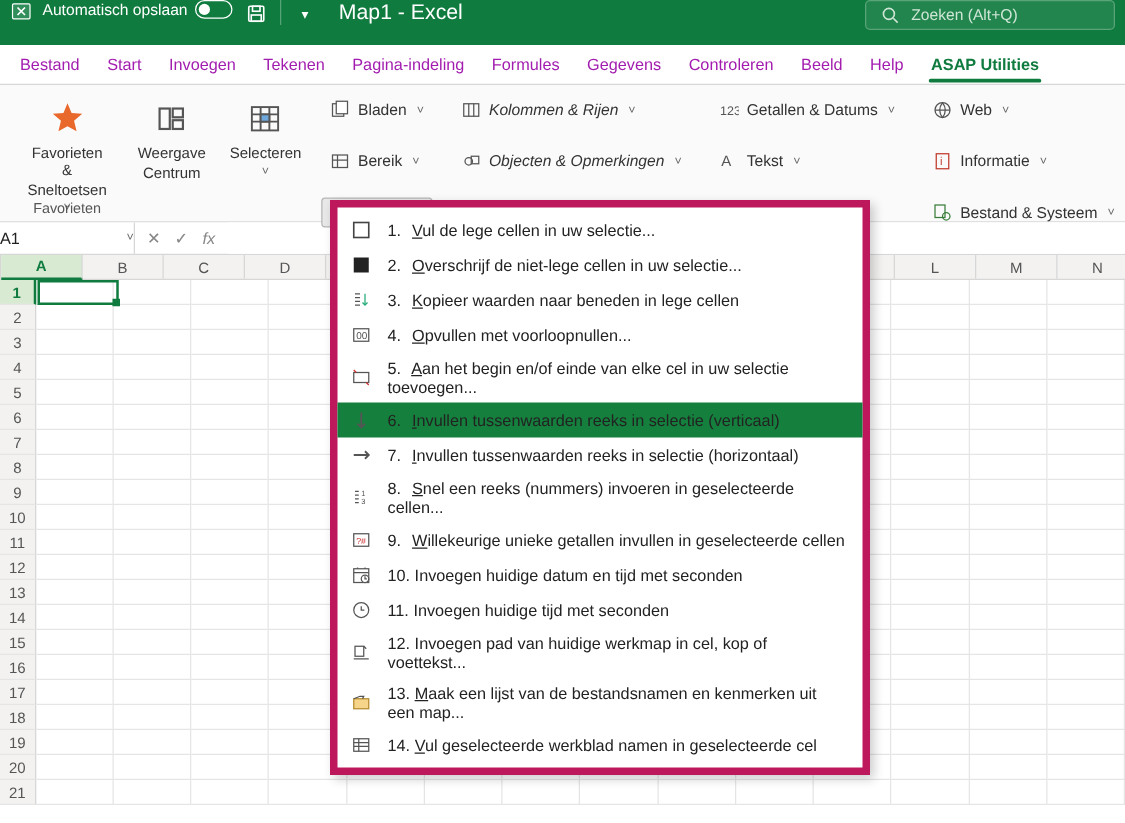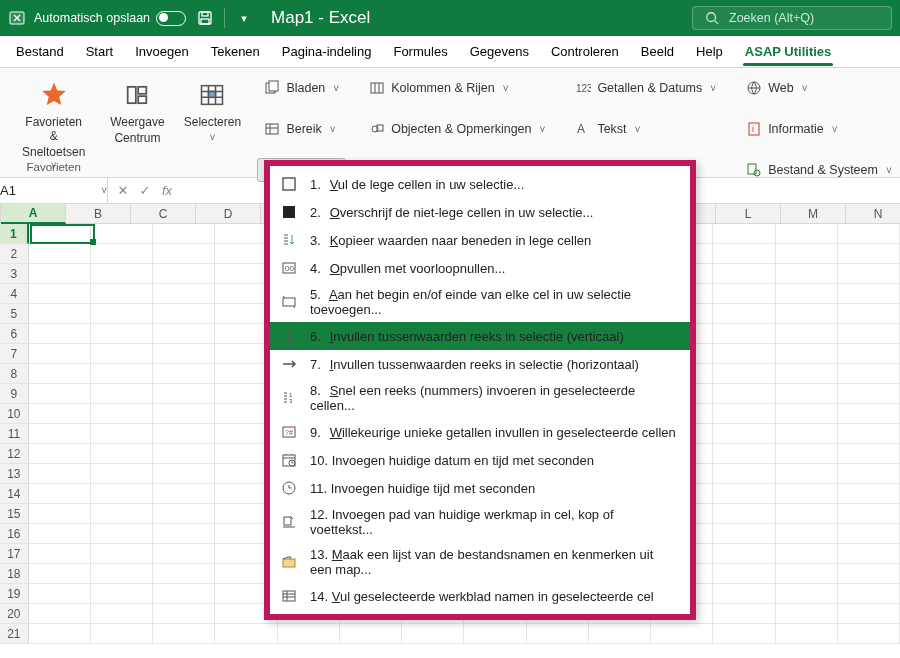--- a/index.html
+++ b/index.html
@@ -1,32 +1,32 @@
 <!DOCTYPE html>
 <html><head>
 <meta charset="utf-8">
 <style>
   * { box-sizing: border-box; margin: 0; padding: 0; font-family: "Segoe UI", Arial, sans-serif; }
   body { width: 900px; height: 658px; overflow: hidden; background: #fff; font-size: 13px; color: #222; position: relative; }
 
   
-  .titlebar { background: #0f7b3e; color: #fff; height: 36px; display: flex; align-items: center; padding: 0 8px; gap: 8px; }
+  .titlebar { background: #0f7b3e; color: #fff; height: 36px; display: flex; align-items: flex-start; padding: 0 8px; gap: 8px; }
   .titlebar .app-icon { width: 18px; height: 18px; display:flex; align-items:center; justify-content:center;}
   .titlebar .autosave { display:flex; align-items:center; gap:6px; font-size:12.5px; }
   .toggle { width:30px; height:15px; border:1.5px solid #fff; border-radius:8px; position:relative; }
   .toggle::after { content:""; position:absolute; left:2px; top:1.5px; width:9px; height:9px; border-radius:50%; background:#fff; }
   .titlebar .sep { width:1px; height:20px; background: rgba(255,255,255,0.3); }
   .titlebar .icon-btn { width:22px; height:22px; display:flex; align-items:center; justify-content:center; color:#fff; }
   .titlebar .doc-title { margin-left:8px; font-size:17px; }
   .titlebar .search { margin-left:auto; display:flex; align-items:center; gap:10px; background: rgba(255,255,255,0.08); border:1px solid rgba(255,255,255,0.25); border-radius:4px; padding:4px 12px; width:200px; color:#cfe6d6; font-size:12.5px;}
   .titlebar .search svg { flex-shrink:0; }
 
   
   .tabs { background:#fff; border-bottom:1px solid #d7d7d7; display:flex; align-items:center; height:32px; padding: 0 6px; gap: 2px; }
-  .tabs .tab { padding:6px 10px; font-size:13px; color:#000000; cursor:pointer; position:relative; }
+  .tabs .tab { padding:6px 10px; font-size:13px; color:#a21caf; cursor:pointer; position:relative; }
   .tabs .tab.active { color:#0f7b3e; font-weight:600; }
   .tabs .tab.active::after { content:""; position:absolute; left:8px; right:8px; bottom:-1px; height:3px; background:#0f7b3e; border-radius:2px;}
 
   
   .ribbon { background:#fafafa; border-bottom:1px solid #d7d7d7; padding: 6px 8px 2px; display:flex; align-items:flex-start; gap:0; height:110px; }
   .group { display:flex; flex-direction:column; align-items:center; padding: 0 8px; height:100%; position:relative;}
   .group-sep { width:1px; background:#d7d7d7; height:82px; margin-top:2px;}
   .big-btn { display:flex; flex-direction:column; align-items:center; gap:2px; padding:4px 6px 0; font-size:12px; text-align:center; line-height:1.15; color:#333; }
   .big-btn .big-icon { width:34px; height:34px; display:flex; align-items:center; justify-content:center; margin-bottom:2px;}
   .group-label { font-size:11.5px; color:#555; position:absolute; bottom:2px; left:0; right:0; text-align:center;}
@@ -188,21 +188,21 @@
               <rect x="6" y="7" width="4" height="3" fill="#6fa8dc"></rect>
             </svg>
           </span>
         <span>Vullen</span>
           <span class="chev">˅</span>
       </div>
     </div>
   </div>
   <div class="group-sep"></div>
 
-  <div class="group" style="align-items:flex-end;">
+  <div class="group" style="align-items:flex-end;font-style:italic;">
     <div class="stack">
       <div class="small-btn">
         <span class="ic">
             <svg width="16" height="16" viewBox="0 0 16 16" fill="none" stroke="#555">
               <rect x="2" y="3" width="12" height="10"></rect>
               <path d="M6 3v10M10 3v10"></path>
             </svg>
           </span>
         <span>Kolommen &amp; Rijen</span>
           <span class="chev">˅</span>

